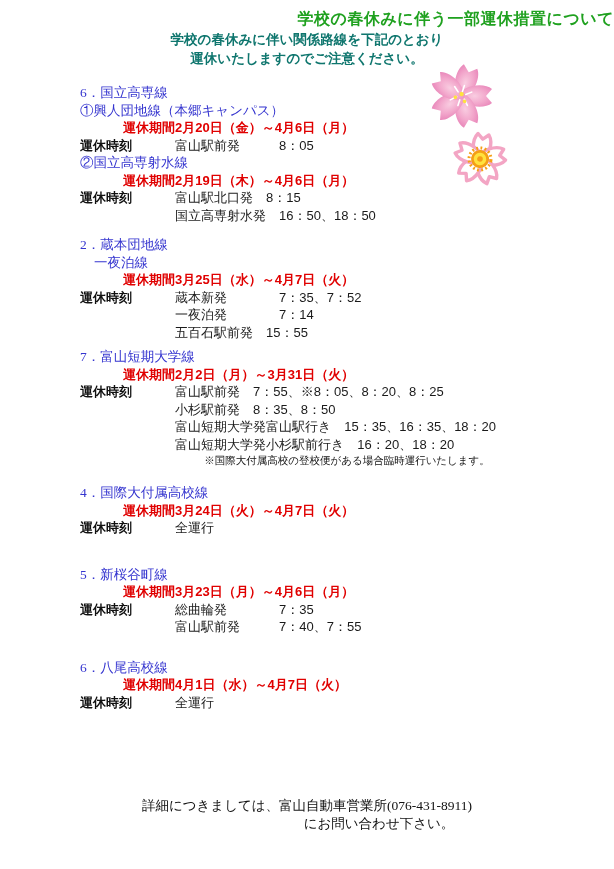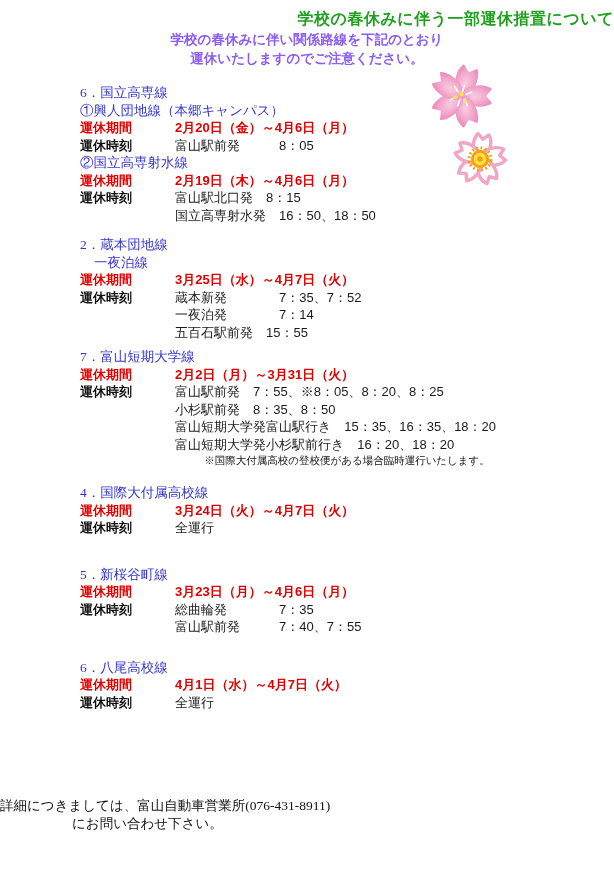--- a/index.html
+++ b/index.html
@@ -4,40 +4,40 @@
 <style>
   html,body { margin:0; padding:0; background:#ffffff; }
   .page {
     position:relative; width:614px; height:869px; background:#ffffff;
     font-family:"Liberation Sans", sans-serif; color:#1a1a1a; overflow:hidden;
   }
   .doc-title {
     padding-top:9px; text-align:right; color:#1fa11f;
     font-size:16px; font-weight:bold; letter-spacing:0.5px;
   }
-  .subtitle { text-align:center; font-size:13.5px; font-weight:bold; line-height:19px; color:#8b5cf6; }
+  .subtitle { text-align:center; font-size:13.5px; font-weight:bold; line-height:19px; color:#0f766e; }
   .content { margin-left:80px; }
   .sec { }
   .sec-title {
     color:#3535cf; font-family:"Liberation Serif", serif;
     font-size:13.5px; line-height:17.5px;
   }
   .sec-title.sub-indent { margin-left:14px; }
   .row { display:flex; font-size:13px; line-height:17.5px; }
   .row .lbl { flex:none; width:95px; }
   .row .val { white-space:pre; }
-  .row.period .lbl, .row.period .val { color:#e00000; font-weight:bold; }
+  .row.period .lbl, .row.period .val { color:#e00000; font-weight:bold;text-align:right; }
   .row.time .lbl { color:#111; font-weight:bold; }
   .note {
     font-size:10.5px; line-height:14px; color:#111;
     text-align:center; margin-right:-84px; 
     width:534px;
   }
   .footer {
-    margin-top:86px; color:#111;
+    margin-top:86px; text-align:center; color:#111;
     font-family:"Liberation Serif", serif; font-size:13.5px; line-height:18px;
   }
   .footer .l2 { transform:translateX(72px); }
   .flower { position:absolute; }
   .flower.solid { left:425px; top:60px; }
   .flower.outline { left:449px; top:128px; }
   
   .sec1 { margin-top:16px; }
   .sec2 { margin-top:12px; }
   .sec3 { margin-top:7px; }

